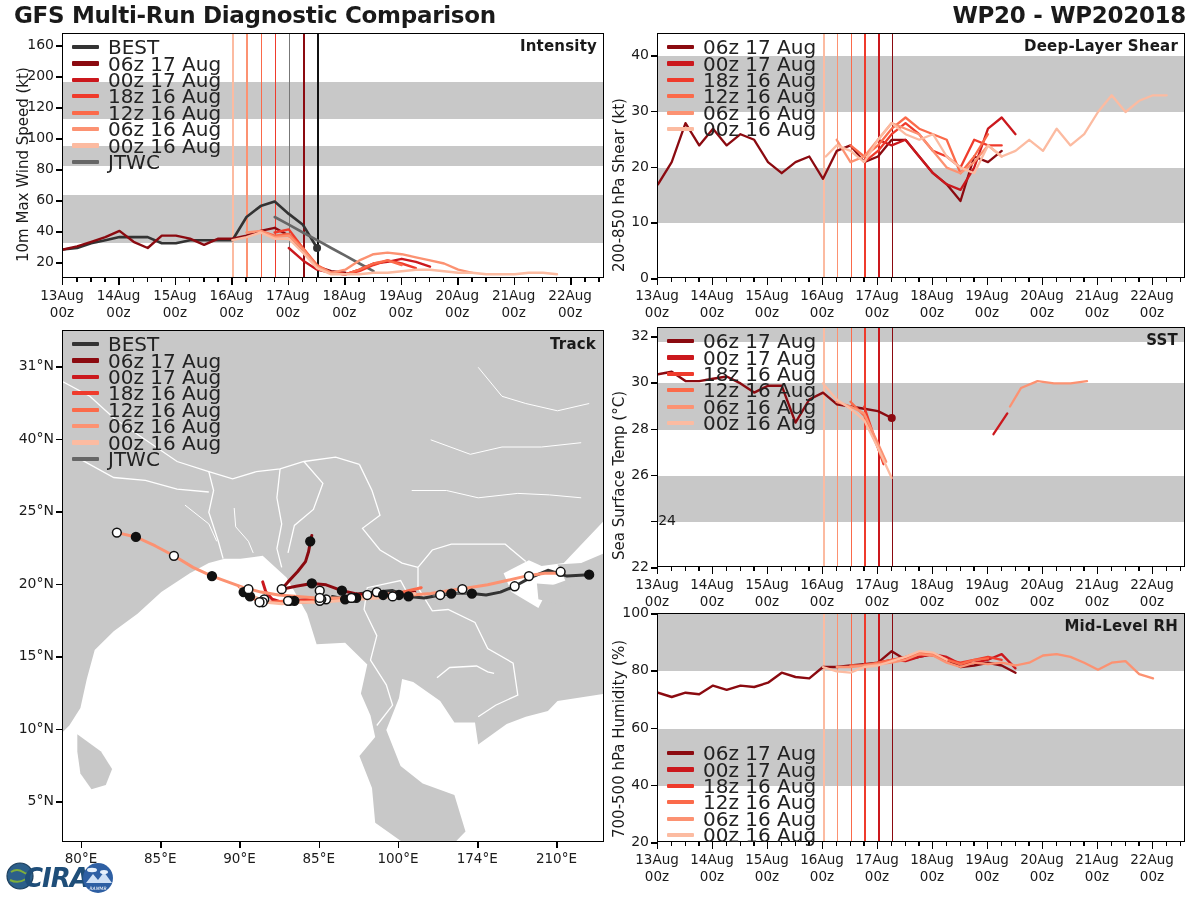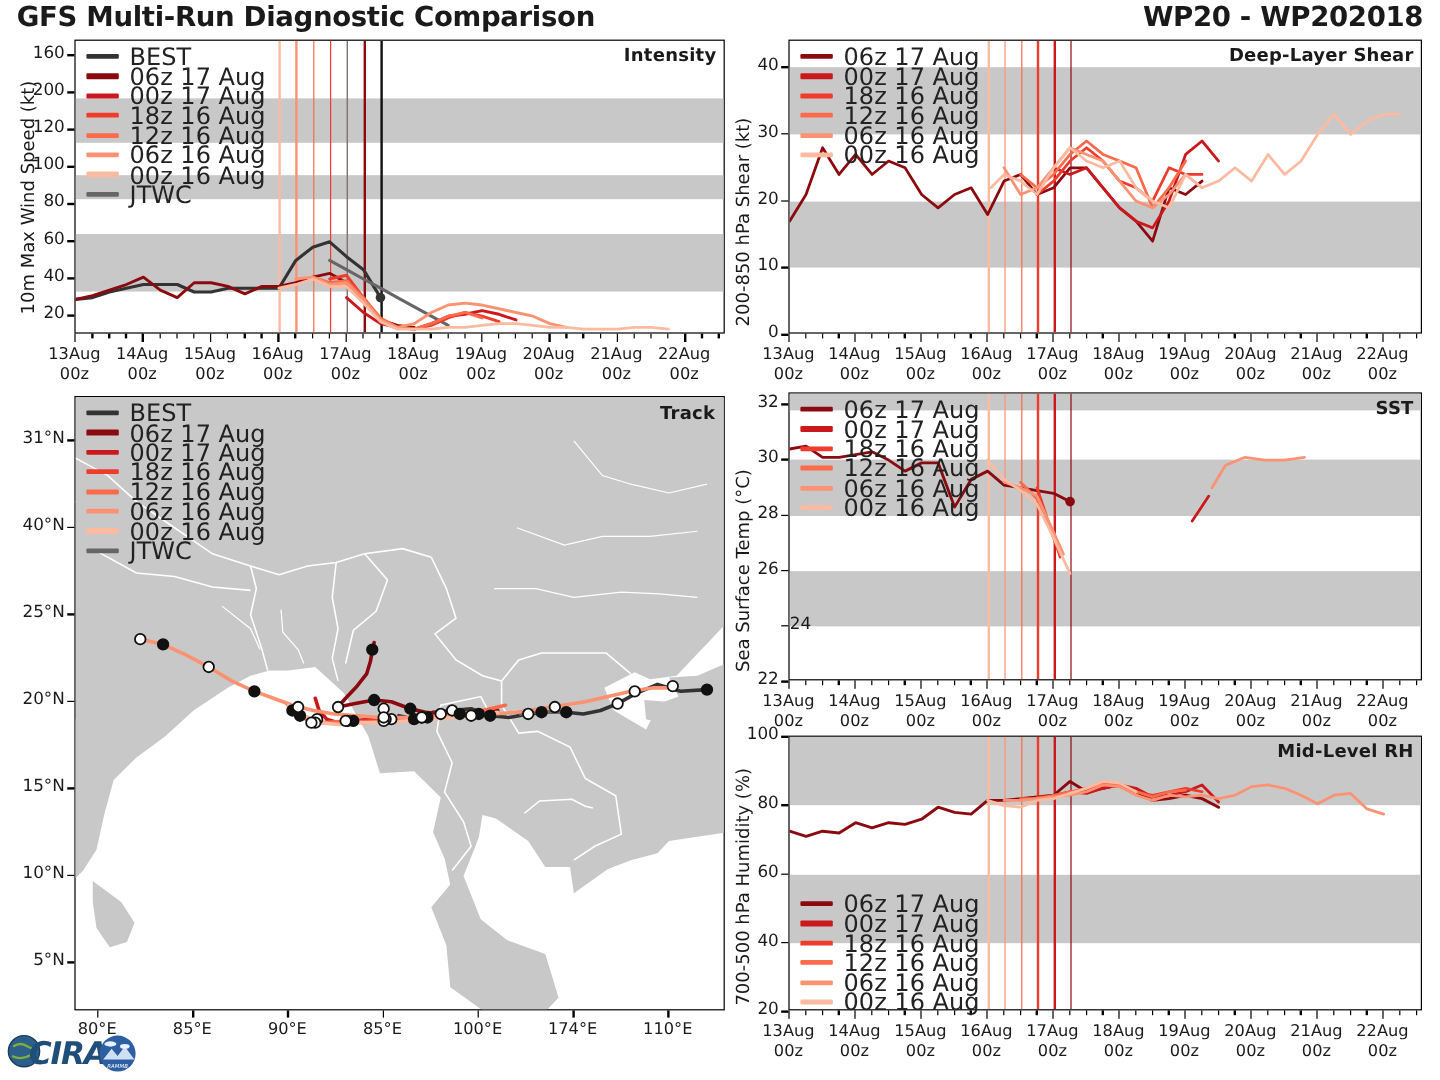--- a/index.html
+++ b/index.html
@@ -252,21 +252,21 @@
       <div class="xtick" style="left: 126.257px; top: 850px; width: 68px;">85°E</div>
       <div class="tickmark" style="left: 160.257px; top: 842px; width: 1.4px; height: 6px;"></div>
       <div class="xtick" style="left: 205.497px; top: 850px; width: 68px;">90°E</div>
       <div class="tickmark" style="left: 239.497px; top: 842px; width: 1.4px; height: 6px;"></div>
       <div class="xtick" style="left: 284.737px; top: 850px; width: 68px;">85°E</div>
       <div class="tickmark" style="left: 318.737px; top: 842px; width: 1.4px; height: 6px;"></div>
       <div class="xtick" style="left: 363.977px; top: 850px; width: 68px;">100°E</div>
       <div class="tickmark" style="left: 397.977px; top: 842px; width: 1.4px; height: 6px;"></div>
       <div class="xtick" style="left: 443.216px; top: 850px; width: 68px;">174°E</div>
       <div class="tickmark" style="left: 477.216px; top: 842px; width: 1.4px; height: 6px;"></div>
-      <div class="xtick" style="left: 522.456px; top: 850px; width: 68px;">110°E</div>
+      <div class="xtick" style="left: 522.456px; top: 850px; width: 68px;">210°E</div>
       <div class="tickmark" style="left: 556.456px; top: 842px; width: 1.4px; height: 6px;"></div>
     </div>
   <div class="corner-title" style="left:474px;top:335px;width:122px;text-align:right;">Track</div>
   <div class="legend" id="leg-track" style="left:72px;top:336px;">
       <div class="legrow">
         <div class="legsw" style="background: rgb(51, 51, 51);"></div>
         <div class="legtx">BEST</div>
       </div>
       <div class="legrow">
         <div class="legsw" style="background: rgb(139, 10, 16);"></div>

